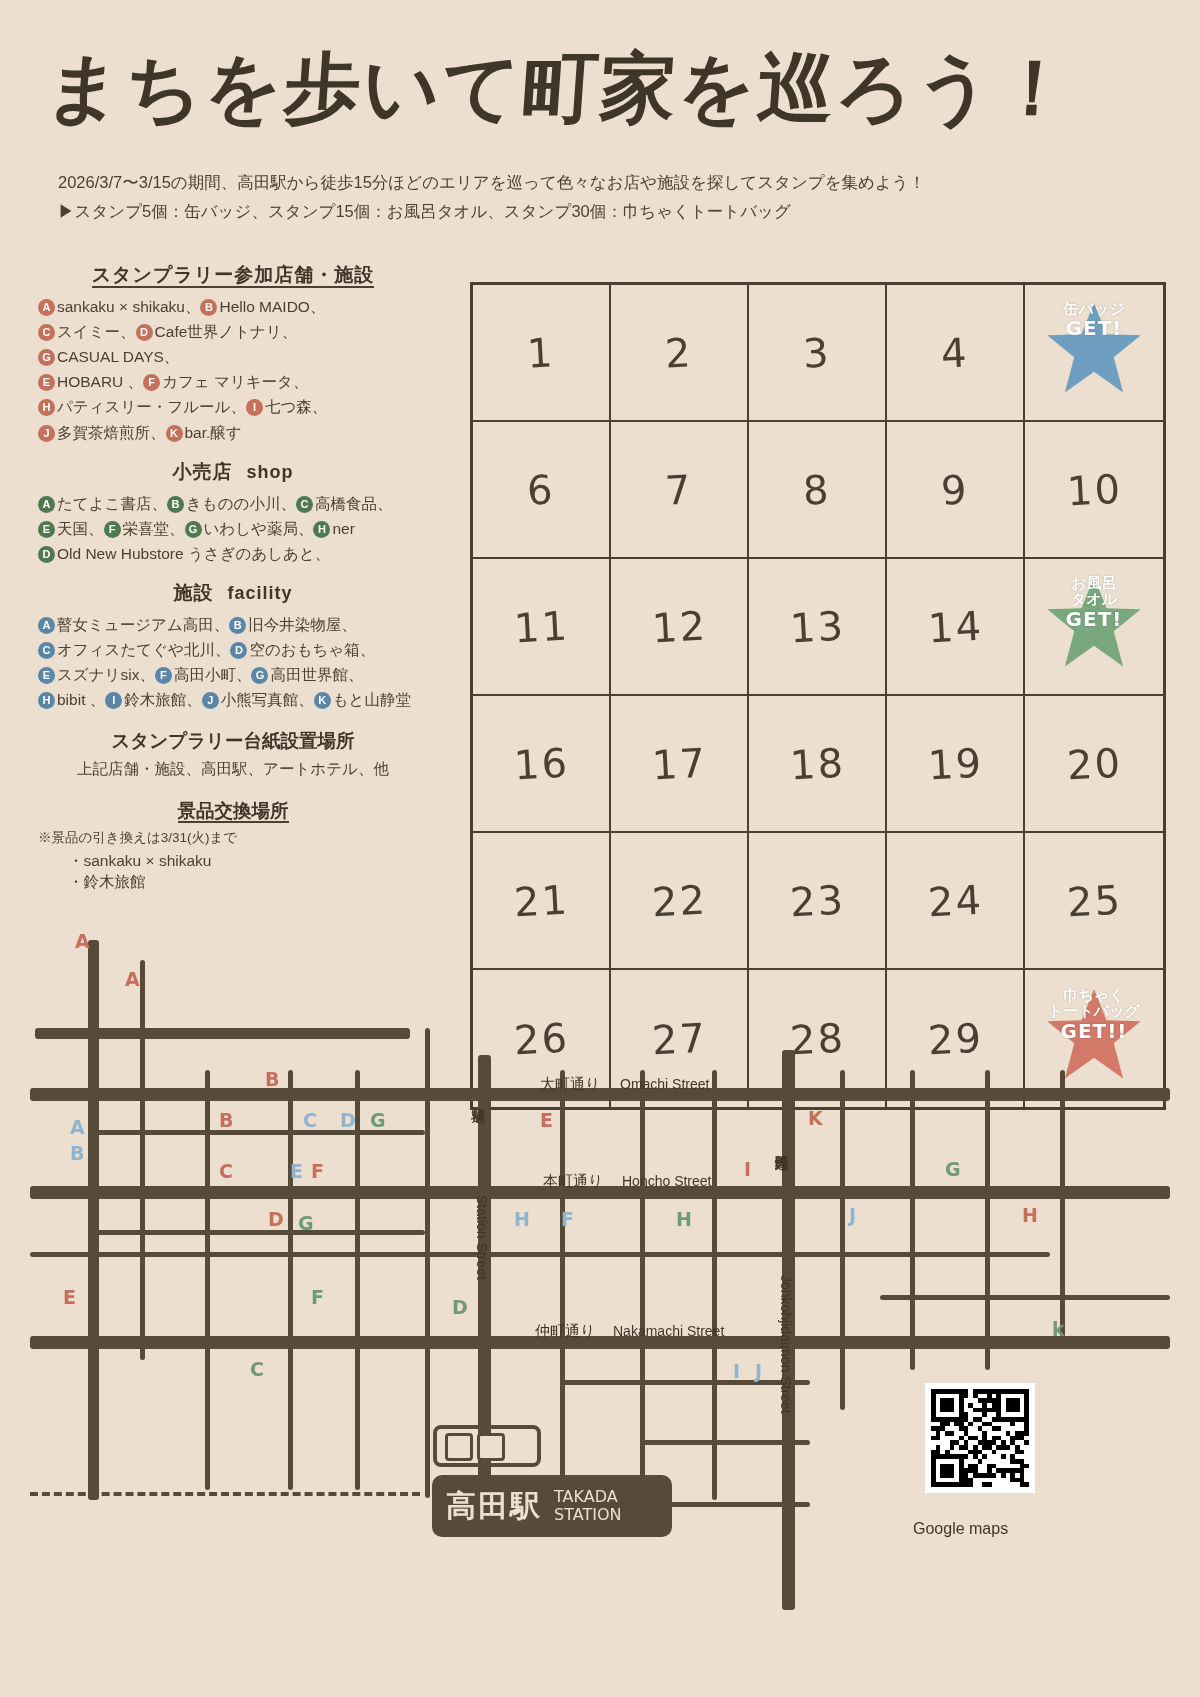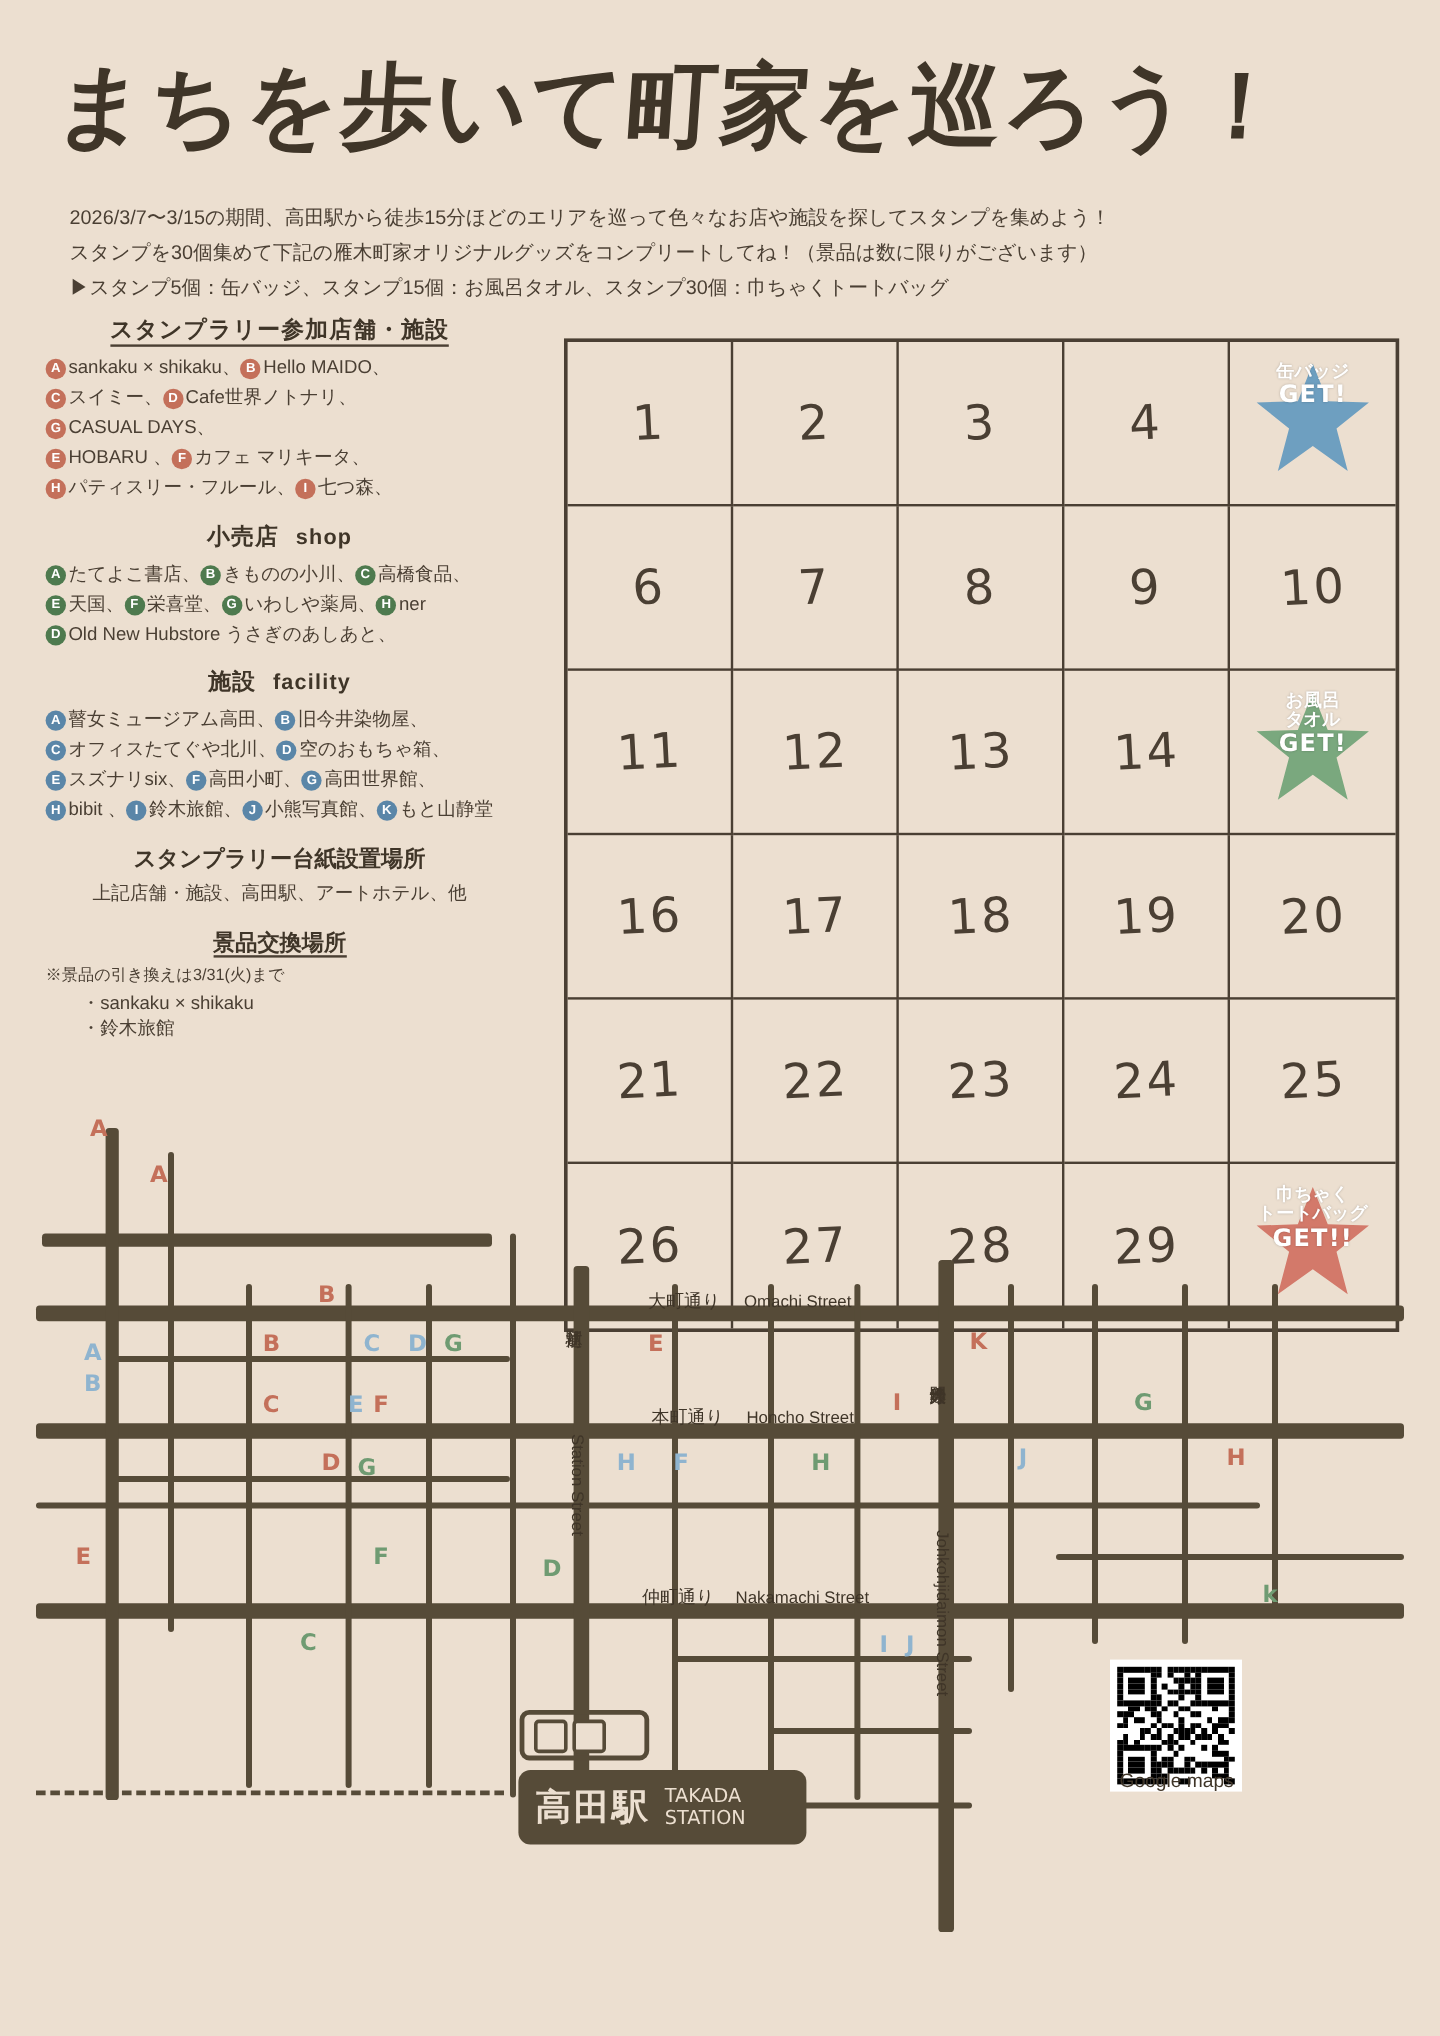--- a/index.html
+++ b/index.html
@@ -117,21 +117,21 @@
   .station .jp{font-size:30px;font-weight:bold;margin-left:14px;letter-spacing:2px;font-family:"DejaVu Sans",sans-serif;}
   .station .en{font-size:16px;margin-left:12px;line-height:1.15;font-family:"DejaVu Sans",sans-serif;}
 
   .qr{
     position:absolute;left:925px;top:483px;width:110px;height:110px;background:#fff;
     padding:6px;box-sizing:border-box;
   }
   .qr-inner{width:100%;height:100%;display:grid;grid-template-columns:repeat(21,1fr);grid-template-rows:repeat(21,1fr);}
   .qr-inner i{background:#000;}
   .qr-cap{
-    position:absolute;left:913px;top:576px;width:135px;text-align:center;
+    position:absolute;left:913px;top:620px;width:135px;text-align:left;
     font-size:16px;color:#3f3528;
   }
   .dashed{
     position:absolute;left:30px;top:592px;width:390px;height:0;
     border-top:4px dashed #564b38;
   }
   .train{
     position:absolute;left:433px;top:525px;width:100px;height:34px;
     border:4px solid #564b38;border-radius:8px;
   }
@@ -139,35 +139,35 @@
 </style>
 </head>
 <body>
 
 <div class="page">
 
   <div class="title">まちを歩いて町家を巡ろう！</div>
 
   <div class="lead">
     <div>2026/3/7〜3/15の期間、高田駅から徒歩15分ほどのエリアを巡って色々なお店や施設を探してスタンプを集めよう！</div>
-    <div>スタンプを30個集めて下記の雁木町家オリジナルグッズをコンプリートしてね！（景品は数に限りがございます）</div>
     <div>▶スタンプ5個：缶バッジ、スタンプ15個：お風呂タオル、スタンプ30個：巾ちゃくトートバッグ</div>
   </div>
 
   <div class="left">
     <div class="lhead">
       <span class="u">スタンプラリー参加店舗・施設</span>
     </div>
 
     <div class="entries" id="cat0">
         <div class="row"><span class="badge b-red">A</span><span>sankaku × shikaku、</span><span class="badge b-red">B</span><span>Hello MAIDO、</span></div>
         <div class="row"><span class="badge b-red">C</span><span>スイミー、</span><span class="badge b-red">D</span><span>Cafe世界ノトナリ、</span></div>
         <div class="row"><span class="badge b-red">G</span><span>CASUAL DAYS、</span></div>
         <div class="row"><span class="badge b-red">E</span><span>HOBARU 、</span><span class="badge b-red">F</span><span>カフェ マリキータ、</span></div>
         <div class="row"><span class="badge b-red">H</span><span>パティスリー・フルール、</span><span class="badge b-red">I</span><span>七つ森、</span></div>
+        <div class="row"><span class="badge b-red">J</span><span>多賀茶焙煎所、</span><span class="badge b-red">K</span><span>bar.醸す</span></div>
       </div>
 
     <div class="cat">
       <span>小売店</span><span class="en">shop</span>
     </div>
     <div class="entries" id="cat1">
         <div class="row"><span class="badge b-green">A</span><span>たてよこ書店、</span><span class="badge b-green">B</span><span>きものの小川、</span><span class="badge b-green">C</span><span>高橋食品、</span></div>
         <div class="row"><span class="badge b-green">E</span><span>天国、</span><span class="badge b-green">F</span><span>栄喜堂、</span><span class="badge b-green">G</span><span>いわしや薬局、</span><span class="badge b-green">H</span><span>ner</span></div>
         <div class="row"><span class="badge b-green">D</span><span>Old New Hubstore うさぎのあしあと、</span></div>
       </div>

